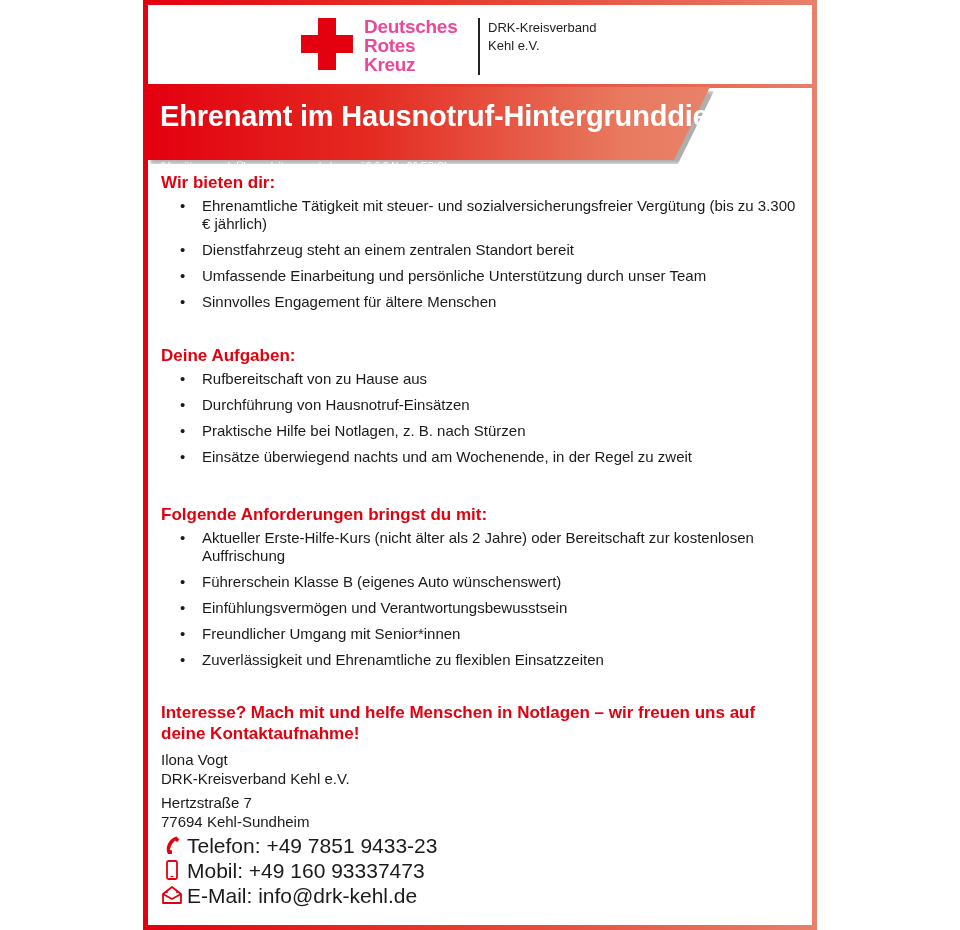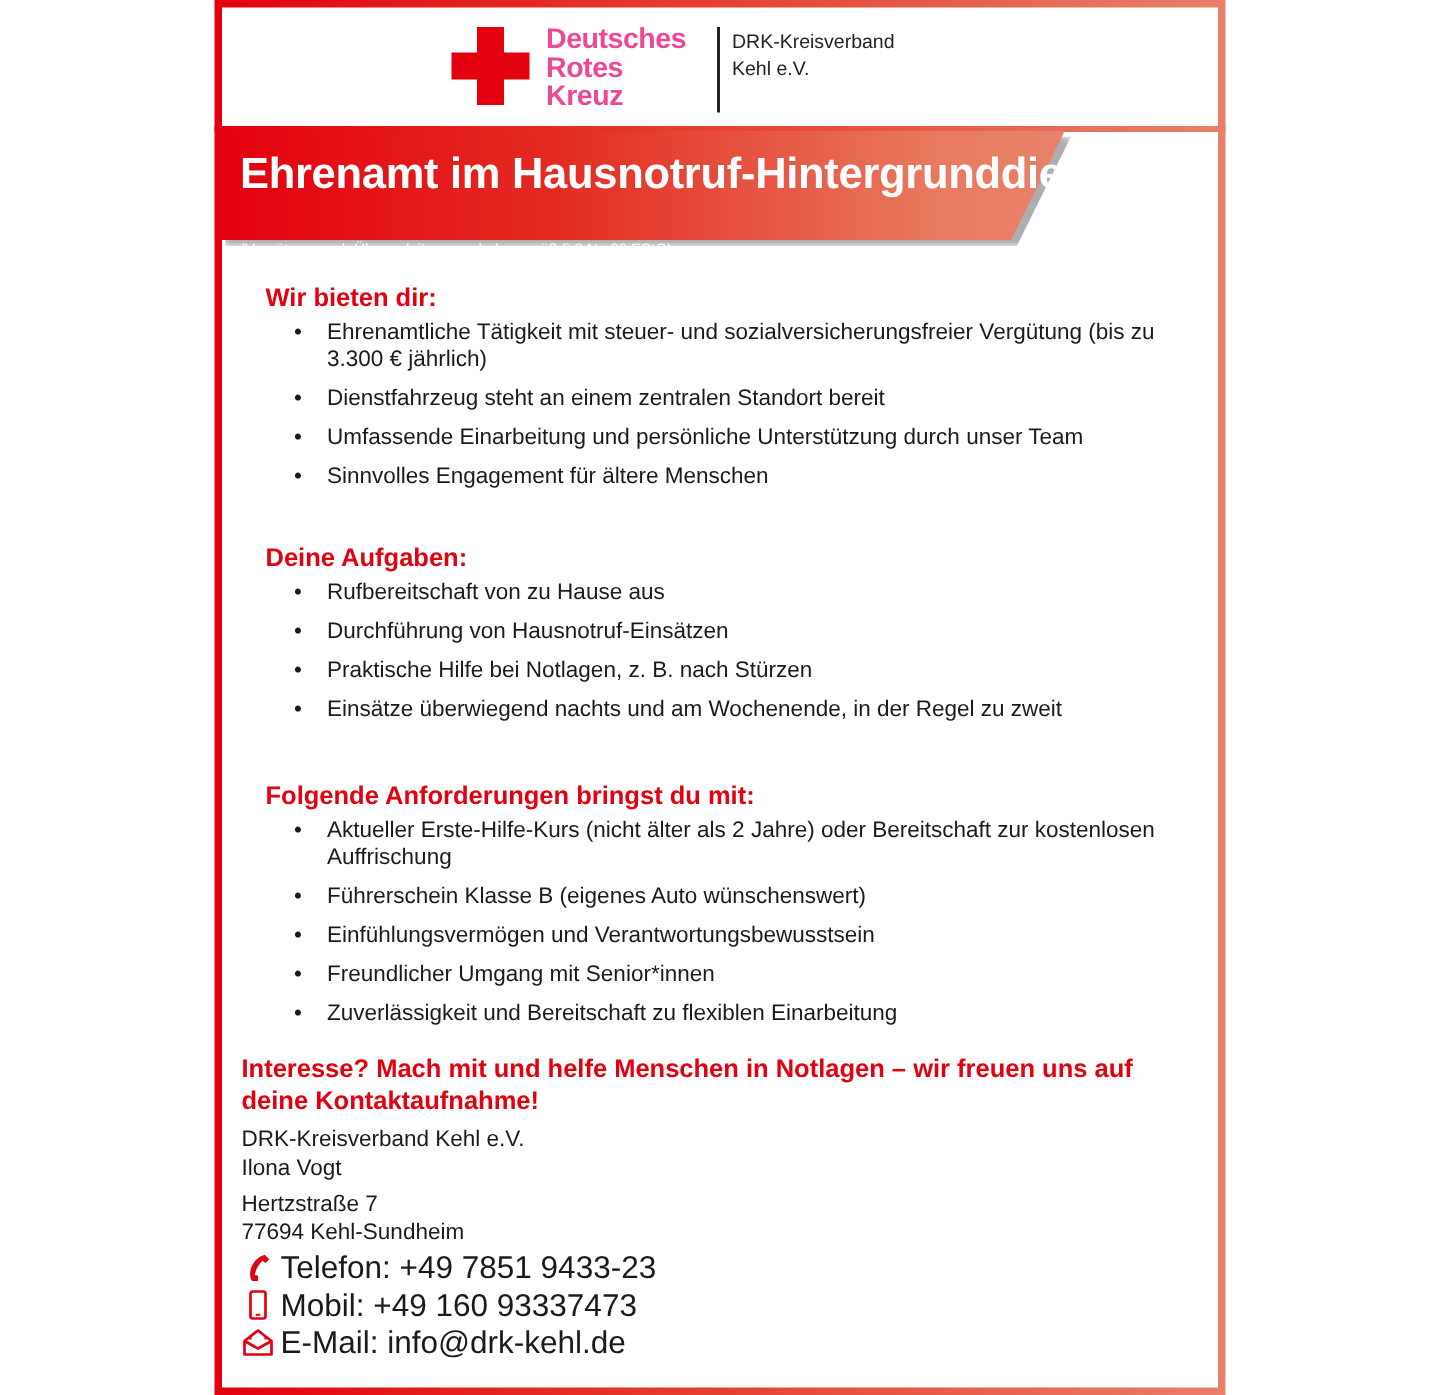--- a/index.html
+++ b/index.html
@@ -41,21 +41,21 @@
   .banner-title {
     position: absolute; left: 160px; top: 100px; font-size: 29px; font-weight: bold; color: #fff;
     letter-spacing: -0.2px; white-space: nowrap;
   }
   .banner-sub {
     position: absolute; left: 160px; top: 129px; font-size: 10px; color: #fff; white-space: nowrap; margin-top: 32px;
   }
 
   
   .content { position: absolute; left: 161px; top: 172px; width: 640px; }
-  .section { margin: 16px; }
+  .section { margin: 0; }
   .section h2 {
     margin: 0; font-size: 17px; font-weight: bold; color: #e3000f; line-height: 22px;
   }
   .section ul { list-style: none; margin: 3px 0 0 0; padding: 0; }
   .section li {
     position: relative; padding-left: 41px; font-size: 15px; line-height: 18px;
     margin-bottom: 8px; color: #1a1a1a;
   }
   .section li .bullet { position: absolute; left: 19px; top: 0; }
   .sec1 { position: absolute; top: 0; }
@@ -117,30 +117,30 @@
     </ul>
   </div>
 
   <div class="section sec3">
     <h2>Folgende Anforderungen bringst du mit:</h2>
     <ul>
       <li><span class="bullet">•</span><span>Aktueller Erste-Hilfe-Kurs (nicht älter als 2 Jahre) oder Bereitschaft zur kostenlosen Auffrischung</span></li>
       <li><span class="bullet">•</span><span>Führerschein Klasse B (eigenes Auto wünschenswert)</span></li>
       <li><span class="bullet">•</span><span>Einfühlungsvermögen und Verantwortungsbewusstsein</span></li>
       <li><span class="bullet">•</span><span>Freundlicher Umgang mit Senior*innen</span></li>
-      <li><span class="bullet">•</span><span>Zuverlässigkeit und Bereitschaft zu flexiblen Einarbeitung</span></li>
+      <li><span class="bullet">•</span><span>Zuverlässigkeit und Ehrenamtliche zu flexiblen Einsatzzeiten</span></li>
     </ul>
   </div>
 </div>
 
 <div class="cta">Interesse? Mach mit und helfe Menschen in Notlagen – wir freuen uns auf deine Kontaktaufnahme!</div>
 
 <div class="contact-block" style="top:750px">
+  <div>Ilona Vogt</div>
   <div>DRK-Kreisverband Kehl e.V.</div>
-  <div>Ilona Vogt</div>
 </div>
 <div class="contact-block" style="top:793px">
   <div>Hertzstraße 7</div>
   <div>77694 Kehl-Sundheim</div>
 </div>
 
 <div class="contact-row" style="top:834px">
   <span class="ico">
     <svg width="18" height="20" viewBox="0 0 18 20">
       <path d="M13.5 1.5 L16.5 4.5 L14 7 L12 5.5 C9 8.5 7.5 11.5 6.8 15 L9 15.5 L9 19 L5 19 C2 14 4.5 6 11 2.5 Z" fill="#e3000f"></path>

